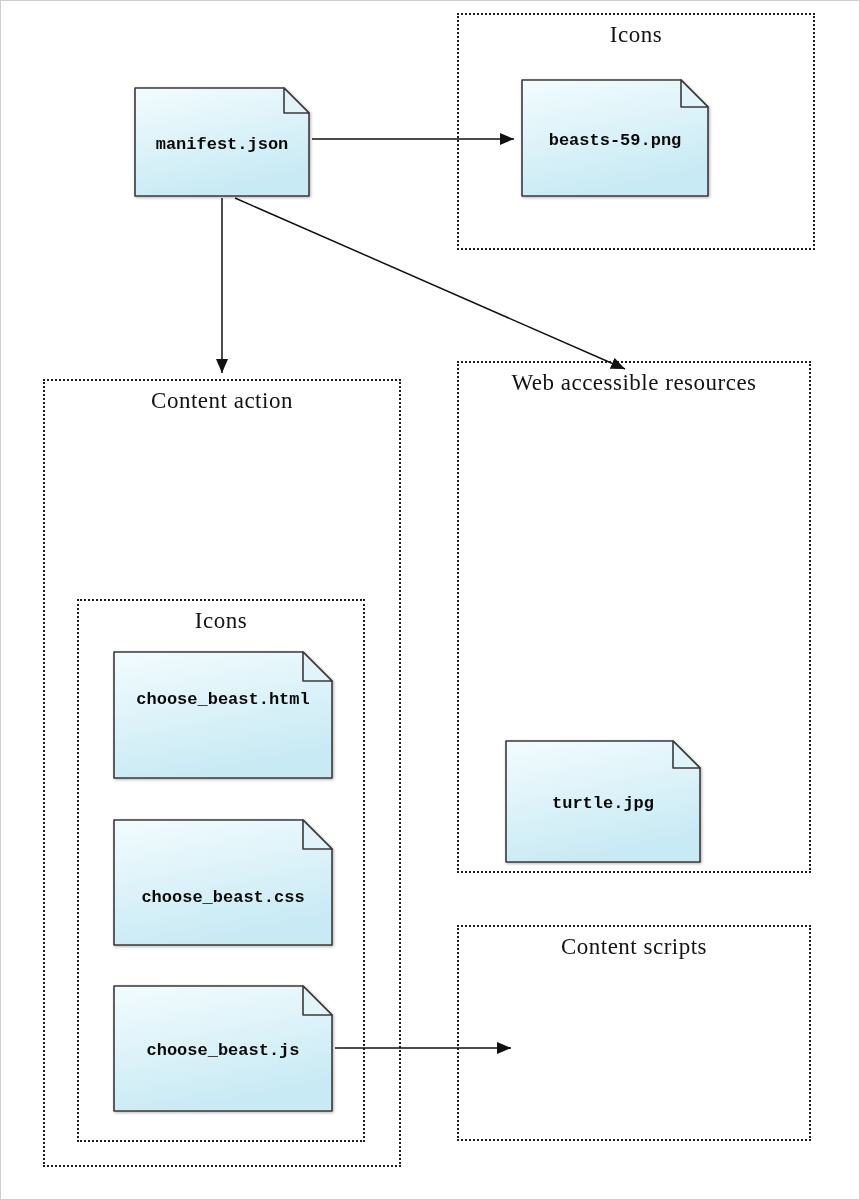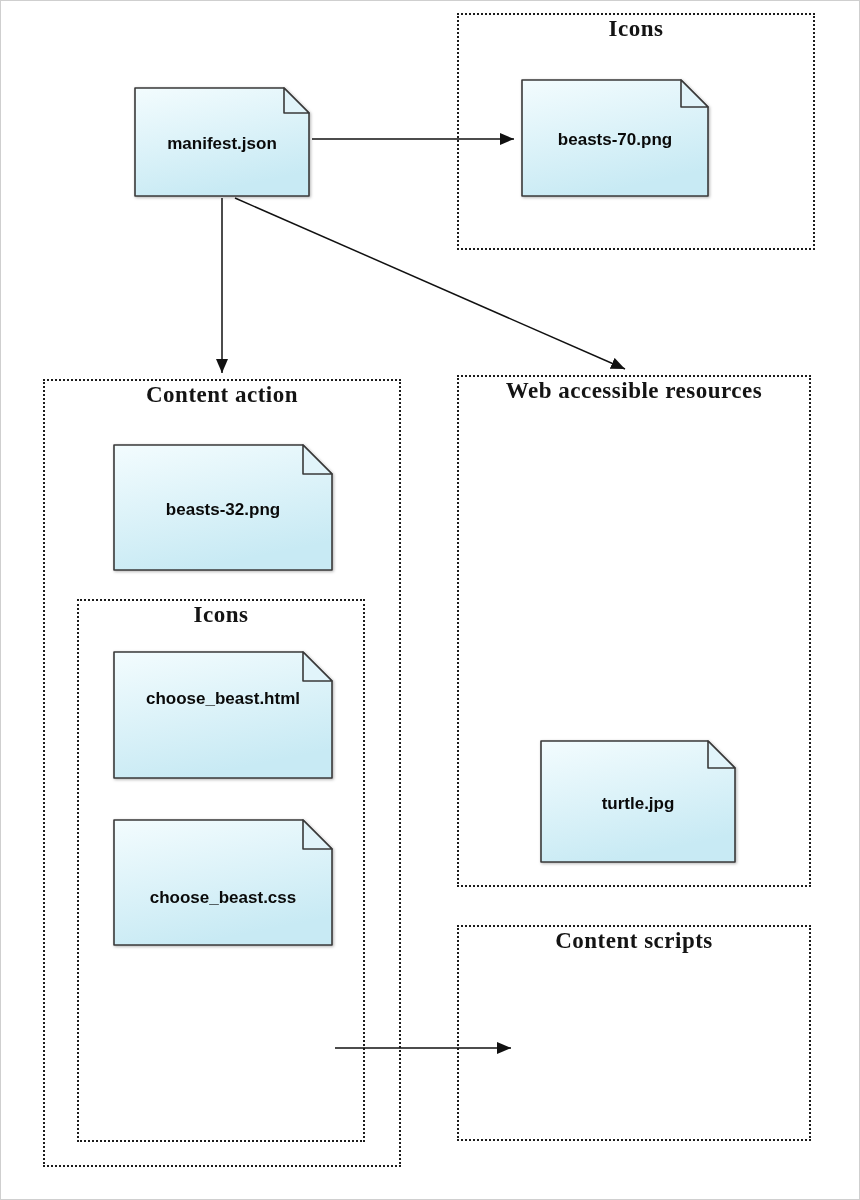--- a/index.html
+++ b/index.html
@@ -18,44 +18,44 @@
     overflow: hidden;
   }
   
   .group {
     position: absolute;
     border: 2px dotted #1c1c1c;
     box-sizing: border-box;
     background: transparent;
   }
   .group-title {
-    margin-top: 1px;
+    margin-top: 7px;
     text-align: center;
     font-family: "Liberation Serif", serif;
     font-size: 23px;
-    font-weight: 700;
+    font-weight: 400;
     color: #141414;
     letter-spacing: 0.5px;
   }
   
   .file {
     position: absolute;
     display: flex;
     align-items: center;
     justify-content: center;
     filter: drop-shadow(1.5px 1.5px 1.5px rgba(0,0,0,0.30));
   }
   .file-shape {
     position: absolute;
     left: 0; top: 0;
   }
   .file-label {
     position: relative;
     z-index: 2;
-    font-family: Liberation Sans, sans-serif;
+    font-family: Liberation Mono, monospace;
     font-weight: bold;
     font-size: 17px;
     color: #0a0a0a;
     text-align: right;
     padding-top: 4px;
   }
   .arrows {
     position: absolute;
     left: 0; top: 0;
     width: 860px;
@@ -91,72 +91,72 @@
   </div>
 
   <div class="group" style="left:42px; top:378px; width:358px; height:788px">
     <div class="group-title">Content action</div>
   </div>
 
   <div class="group" style="left:76px; top:598px; width:288px; height:543px">
     <div class="group-title">Icons</div>
   </div>
 
-  <div class="group" style="left:456px; top:374px; width:354px; height:512px">
+  <div class="group" style="left:456px; top:360px; width:354px; height:512px">
     <div class="group-title">Web accessible resources</div>
   </div>
 
   <div class="group" style="left:456px; top:924px; width:354px; height:216px">
     <div class="group-title">Content scripts</div>
   </div>
 
   <div class="file" style="left:133px; top:86px; width:176px; height:110px">
     <svg class="file-shape" width="176" height="110" viewBox="0 0 176 110" aria-hidden="true">
       <path d="M1 1 L150 1 L175 26 L175 109 L1 109 Z" fill="url(#fileGrad)" stroke="#3a3a3a" stroke-width="1.6" stroke-linejoin="round"></path>
       <path d="M150 1 L150 26 L175 26 Z" fill="#e1f4fa" stroke="#3a3a3a" stroke-width="1.6" stroke-linejoin="round"></path>
     </svg>
     <span class="file-label">manifest.json</span>
   </div>
 
   <div class="file" style="left:520px; top:78px; width:188px; height:118px">
     <svg class="file-shape" width="188" height="118" viewBox="0 0 188 118" aria-hidden="true">
       <path d="M1 1 L160 1 L187 28 L187 117 L1 117 Z" fill="url(#fileGrad)" stroke="#3a3a3a" stroke-width="1.6" stroke-linejoin="round"></path>
       <path d="M160 1 L160 28 L187 28 Z" fill="#e1f4fa" stroke="#3a3a3a" stroke-width="1.6" stroke-linejoin="round"></path>
     </svg>
-    <span class="file-label">beasts-70.png</span>
+    <span class="file-label">beasts-59.png</span>
   </div>
 
-  <div class="file" style="left:112px; top:443px; width:220px; height:127px">
-    <svg class="file-shape" width="220" height="127" viewBox="0 0 220 127" aria-hidden="true">
-      <path d="M1 1 L190 1 L219 30 L219 126 L1 126 Z" fill="url(#fileGrad)" stroke="#3a3a3a" stroke-width="1.6" stroke-linejoin="round"></path>
-      <path d="M190 1 L190 30 L219 30 Z" fill="#e1f4fa" stroke="#3a3a3a" stroke-width="1.6" stroke-linejoin="round"></path>
-    </svg>
-    <span class="file-label">beasts-32.png</span>
-  </div>
 
   <div class="file" style="left:112px; top:650px; width:220px; height:92px">
     <svg class="file-shape" width="220" height="128" viewBox="0 0 220 128" aria-hidden="true">
       <path d="M1 1 L190 1 L219 30 L219 127 L1 127 Z" fill="url(#fileGrad)" stroke="#3a3a3a" stroke-width="1.6" stroke-linejoin="round"></path>
       <path d="M190 1 L190 30 L219 30 Z" fill="#e1f4fa" stroke="#3a3a3a" stroke-width="1.6" stroke-linejoin="round"></path>
     </svg>
     <span class="file-label">choose_beast.html</span>
   </div>
 
   <div class="file" style="left:112px; top:818px; width:220px; height:153px">
     <svg class="file-shape" width="220" height="127" viewBox="0 0 220 127" aria-hidden="true">
       <path d="M1 1 L190 1 L219 30 L219 126 L1 126 Z" fill="url(#fileGrad)" stroke="#3a3a3a" stroke-width="1.6" stroke-linejoin="round"></path>
       <path d="M190 1 L190 30 L219 30 Z" fill="#e1f4fa" stroke="#3a3a3a" stroke-width="1.6" stroke-linejoin="round"></path>
     </svg>
     <span class="file-label">choose_beast.css</span>
   </div>
 
+  <div class="file" style="left:112px; top:984px; width:220px; height:127px">
+    <svg class="file-shape" width="220" height="127" viewBox="0 0 220 127" aria-hidden="true">
+      <path d="M1 1 L190 1 L219 30 L219 126 L1 126 Z" fill="url(#fileGrad)" stroke="#3a3a3a" stroke-width="1.6" stroke-linejoin="round"></path>
+      <path d="M190 1 L190 30 L219 30 Z" fill="#e1f4fa" stroke="#3a3a3a" stroke-width="1.6" stroke-linejoin="round"></path>
+    </svg>
+    <span class="file-label">choose_beast.js</span>
+  </div>
 
 
 
-  <div class="file" style="left:539px; top:739px; width:196px; height:123px">
+  <div class="file" style="left:504px; top:739px; width:196px; height:123px">
     <svg class="file-shape" width="196" height="123" viewBox="0 0 196 123" aria-hidden="true">
       <path d="M1 1 L168 1 L195 28 L195 122 L1 122 Z" fill="url(#fileGrad)" stroke="#3a3a3a" stroke-width="1.6" stroke-linejoin="round"></path>
       <path d="M168 1 L168 28 L195 28 Z" fill="#e1f4fa" stroke="#3a3a3a" stroke-width="1.6" stroke-linejoin="round"></path>
     </svg>
     <span class="file-label">turtle.jpg</span>
   </div>
 
 
   <svg class="arrows" viewBox="0 0 860 1200">
     <line class="arrow-line" x1="311" y1="138" x2="513" y2="138" marker-end="url(#arrowHead)"></line>

